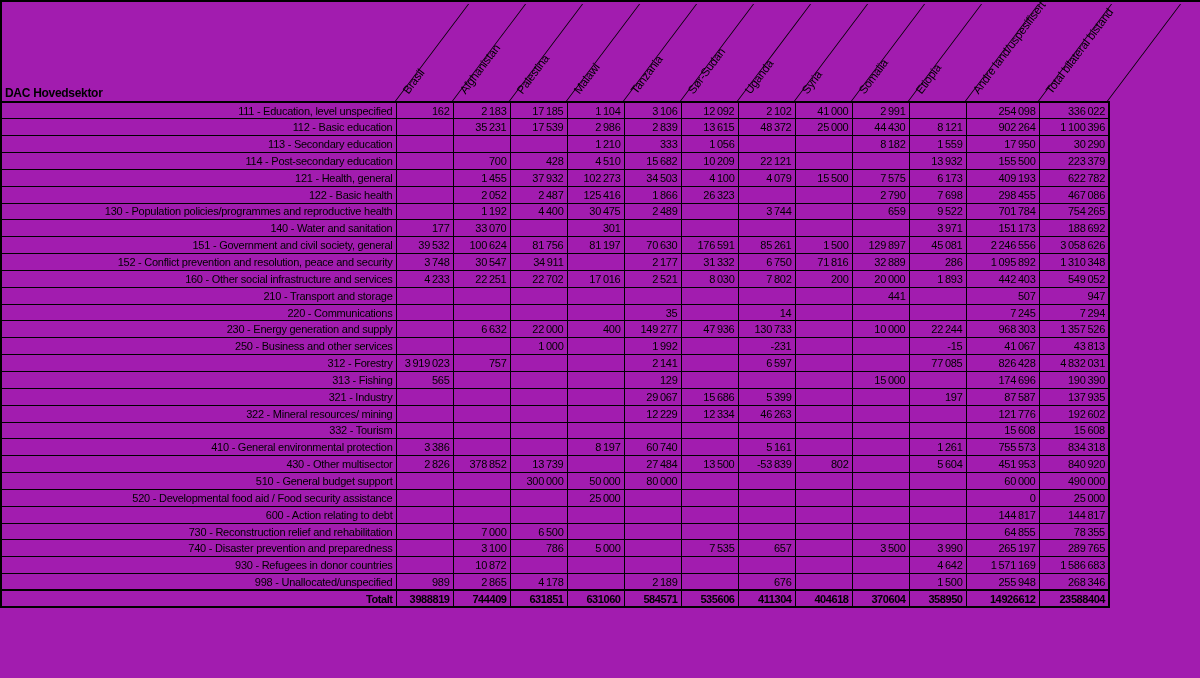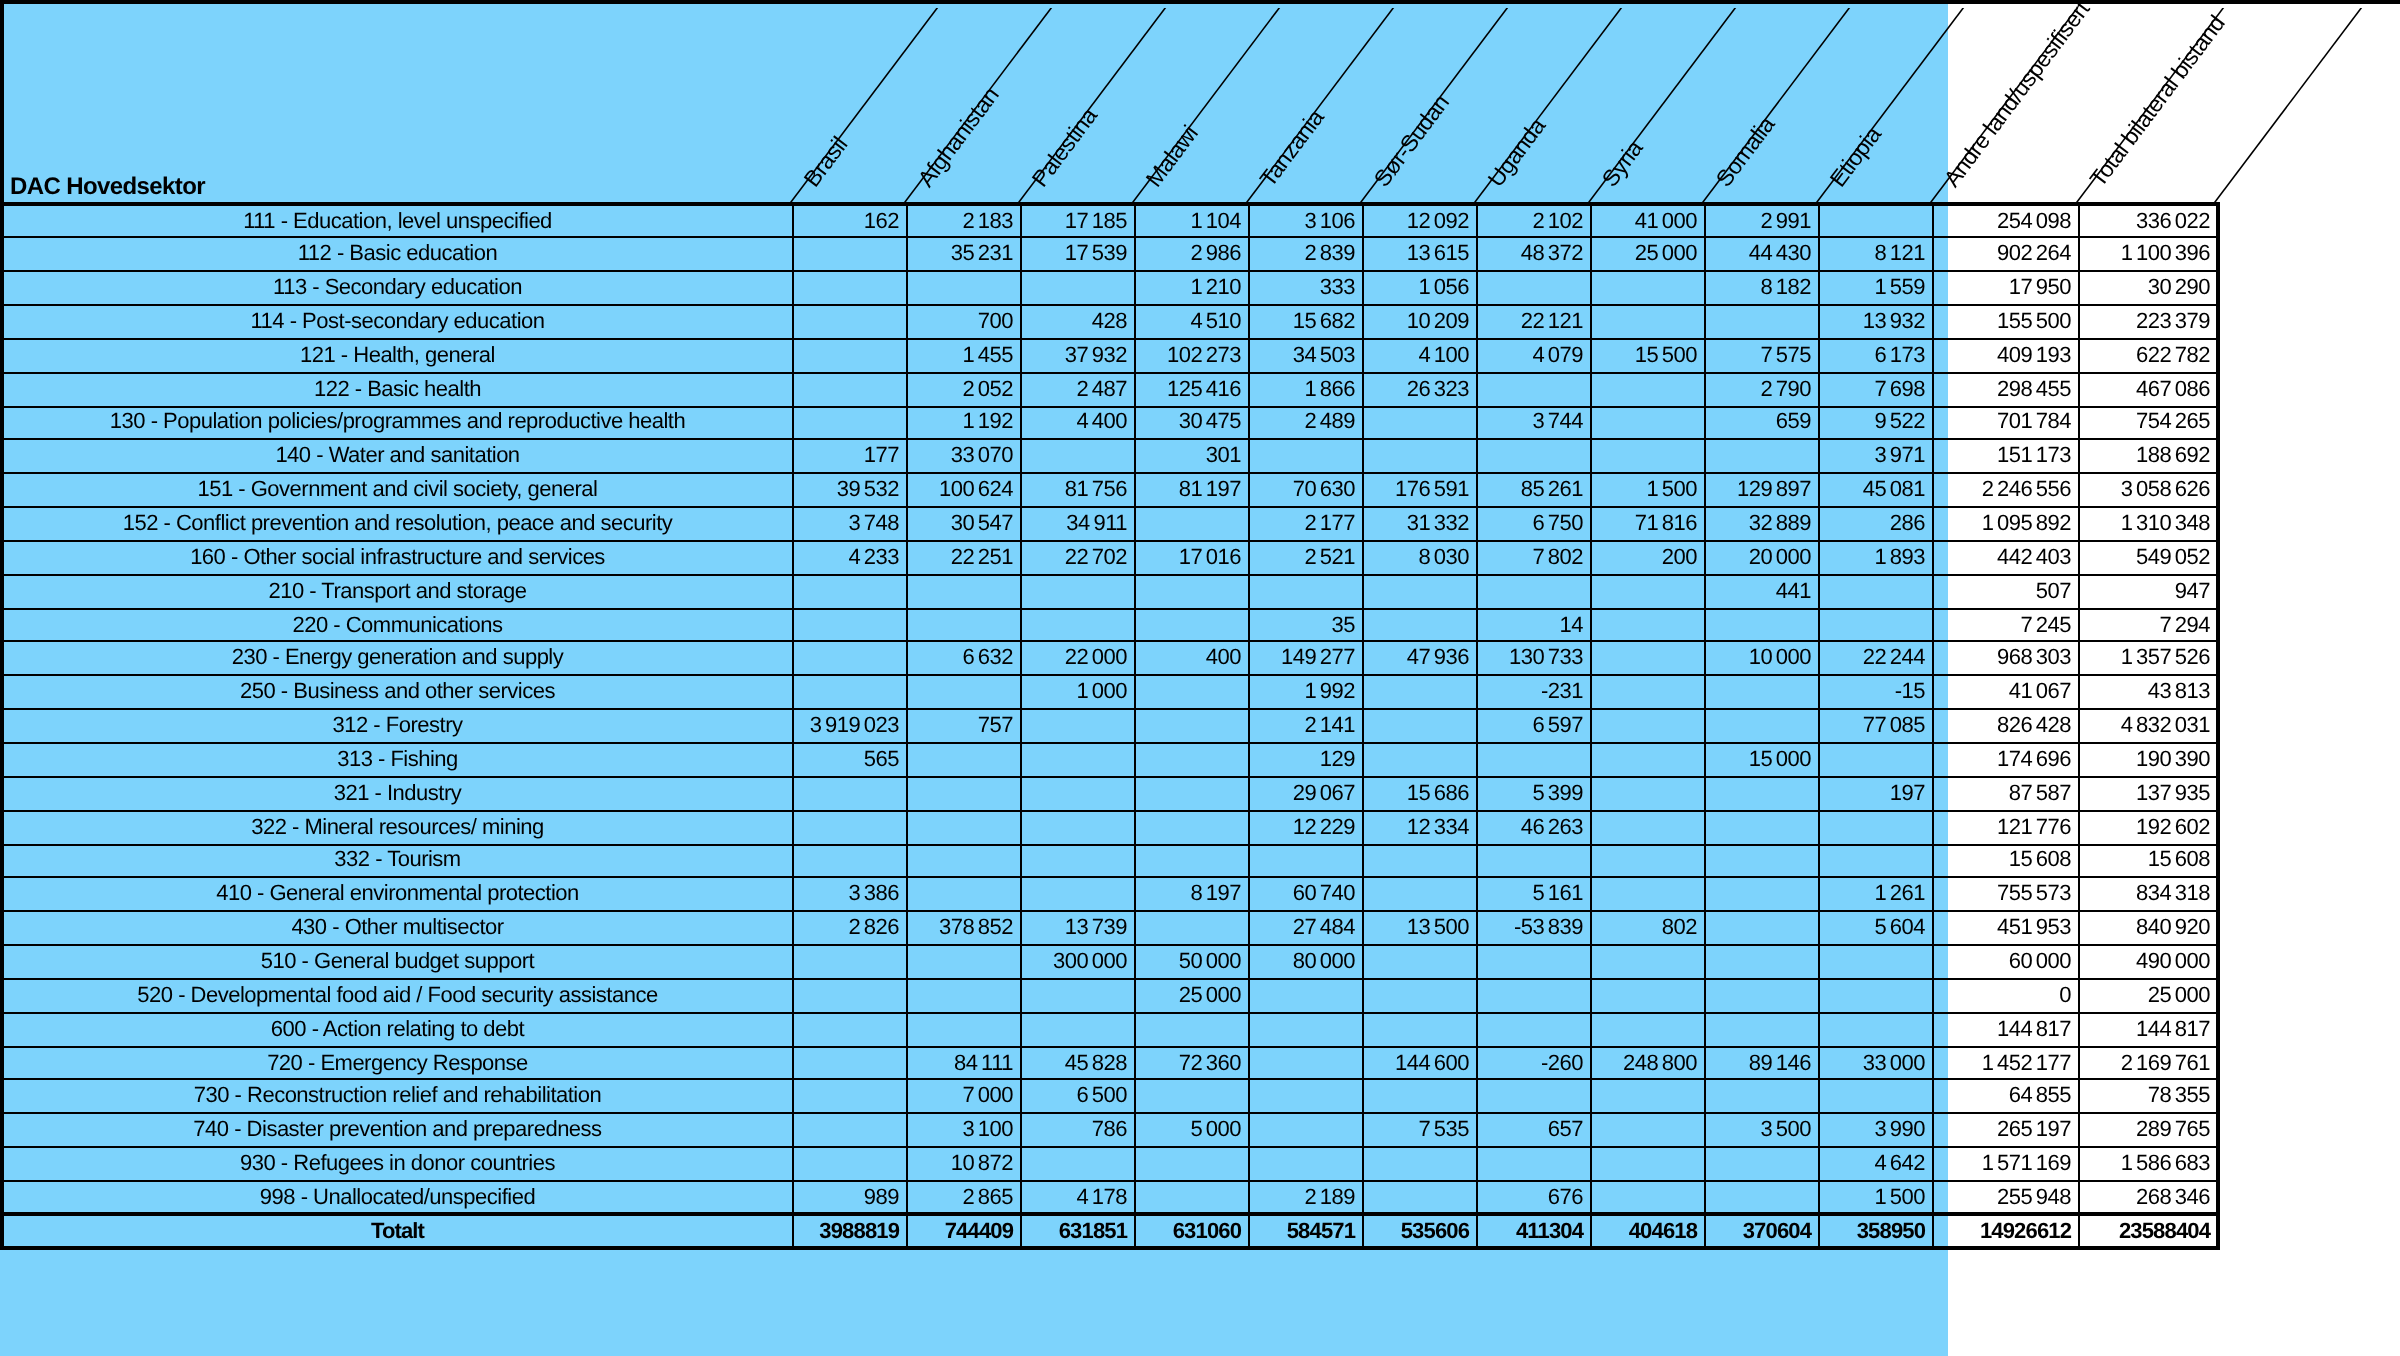--- a/index.html
+++ b/index.html
@@ -4,21 +4,21 @@
 <style>
   * { margin: 0; padding: 0; box-sizing: border-box; }
   html, body { background: #fff; }
   body {
     width: 1200px; height: 678px;
     font-family: "Liberation Sans", "DejaVu Sans", sans-serif;
     color: #000;
     position: relative;
     overflow: hidden;
   }
-  #sheet { position: absolute; top: 0; left: 0; width: 974px; height: 678px; background: #7dd3fc; }
+  #sheet { position: absolute; top: 0; left: 0; width: 1200px; height: 678px; background: #a21caf; }
 
   
   #header {
     position: absolute; top: 0; left: 0;
     width: 1200px; height: 101px;
     border-top: 2px solid #000;
     border-left: 2px solid #000;
   }
   .hcell {
     position: absolute; bottom: 0;
@@ -52,21 +52,21 @@
   #grid td {
     border: 1px solid #000;
     height: 16.85px;
     font-size: 11px;
     letter-spacing: -0.25px;
     padding: 0 3px;
     overflow: hidden;
     white-space: nowrap;
     vertical-align: middle;
   }
-  #grid td.lbl { text-align: center; }
+  #grid td.lbl { text-align: right; }
   #grid td.num { text-align: right; word-spacing: -1px; }
   #grid tr.total td {
     border-top: 2px solid #000;
     font-weight: 700;
     word-spacing: -2.5px;
     letter-spacing: -0.45px;
   }
 </style>
 </head>
 <body>
@@ -487,35 +487,20 @@
           <td class="num"></td>
           <td class="num"></td>
           <td class="num"></td>
           <td class="num"></td>
           <td class="num"></td>
           <td class="num"></td>
           <td class="num">144 817</td>
           <td class="num">144 817</td>
         </tr>
         <tr>
-          <td class="lbl">720 - Emergency Response</td>
-          <td class="num"></td>
-          <td class="num">84 111</td>
-          <td class="num">45 828</td>
-          <td class="num">72 360</td>
-          <td class="num"></td>
-          <td class="num">144 600</td>
-          <td class="num">-260</td>
-          <td class="num">248 800</td>
-          <td class="num">89 146</td>
-          <td class="num">33 000</td>
-          <td class="num">1 452 177</td>
-          <td class="num">2 169 761</td>
-        </tr>
-        <tr>
           <td class="lbl">730 - Reconstruction relief and rehabilitation</td>
           <td class="num"></td>
           <td class="num">7 000</td>
           <td class="num">6 500</td>
           <td class="num"></td>
           <td class="num"></td>
           <td class="num"></td>
           <td class="num"></td>
           <td class="num"></td>
           <td class="num"></td>

